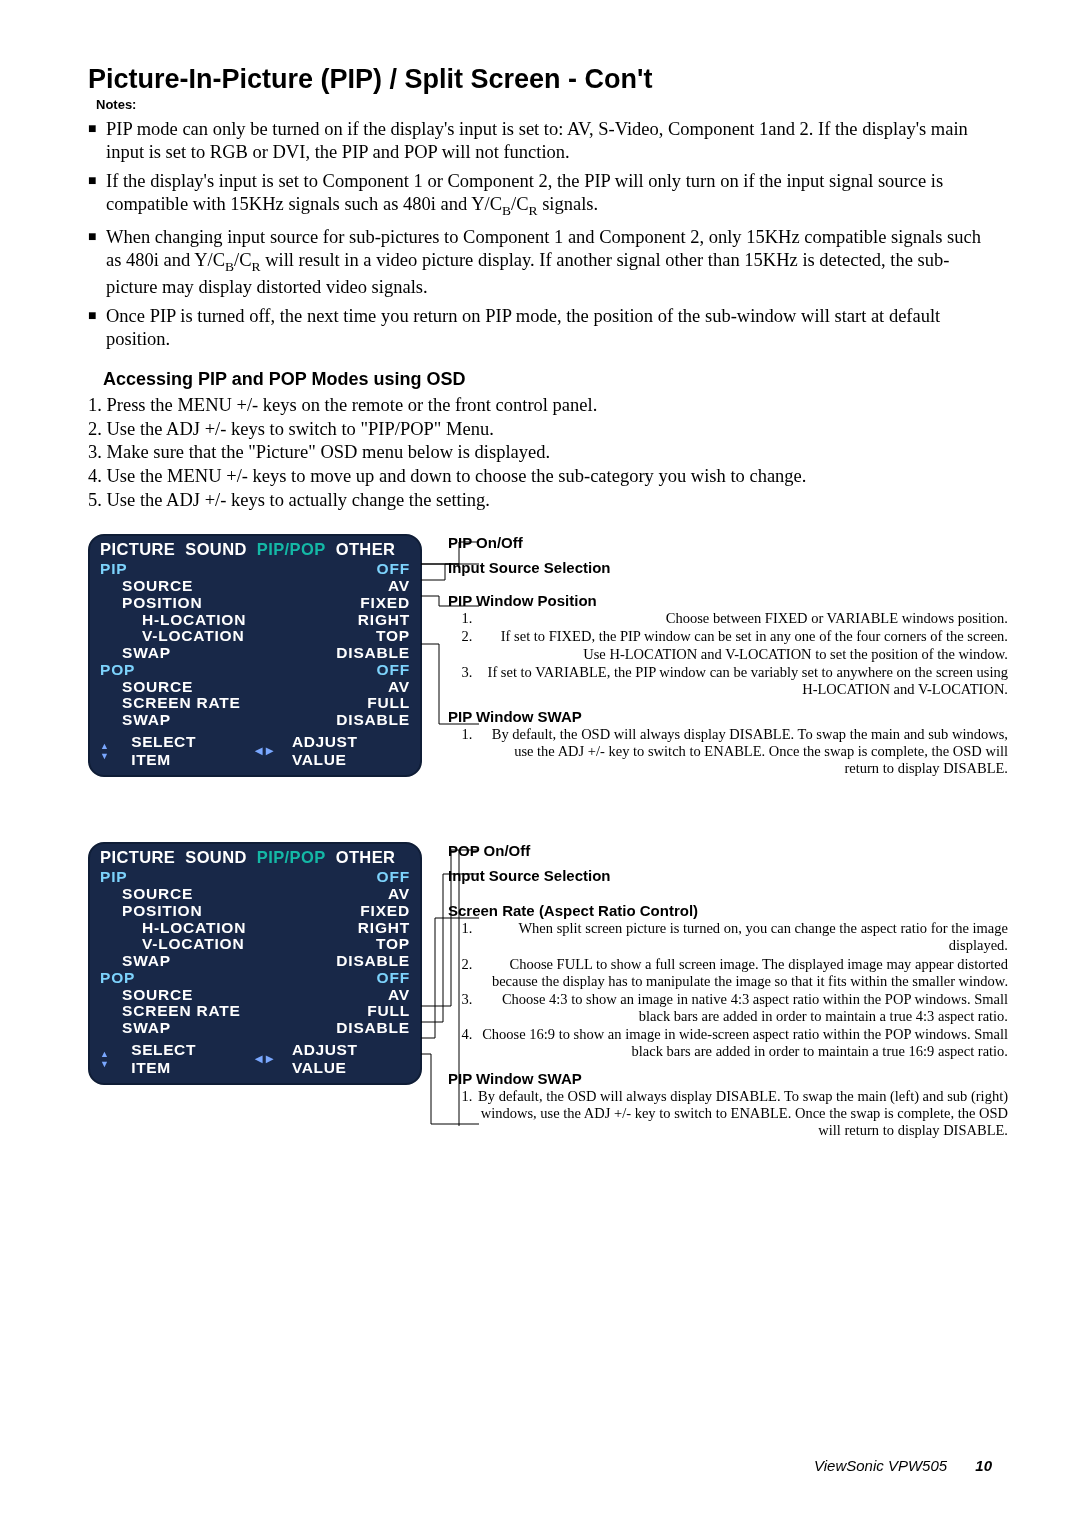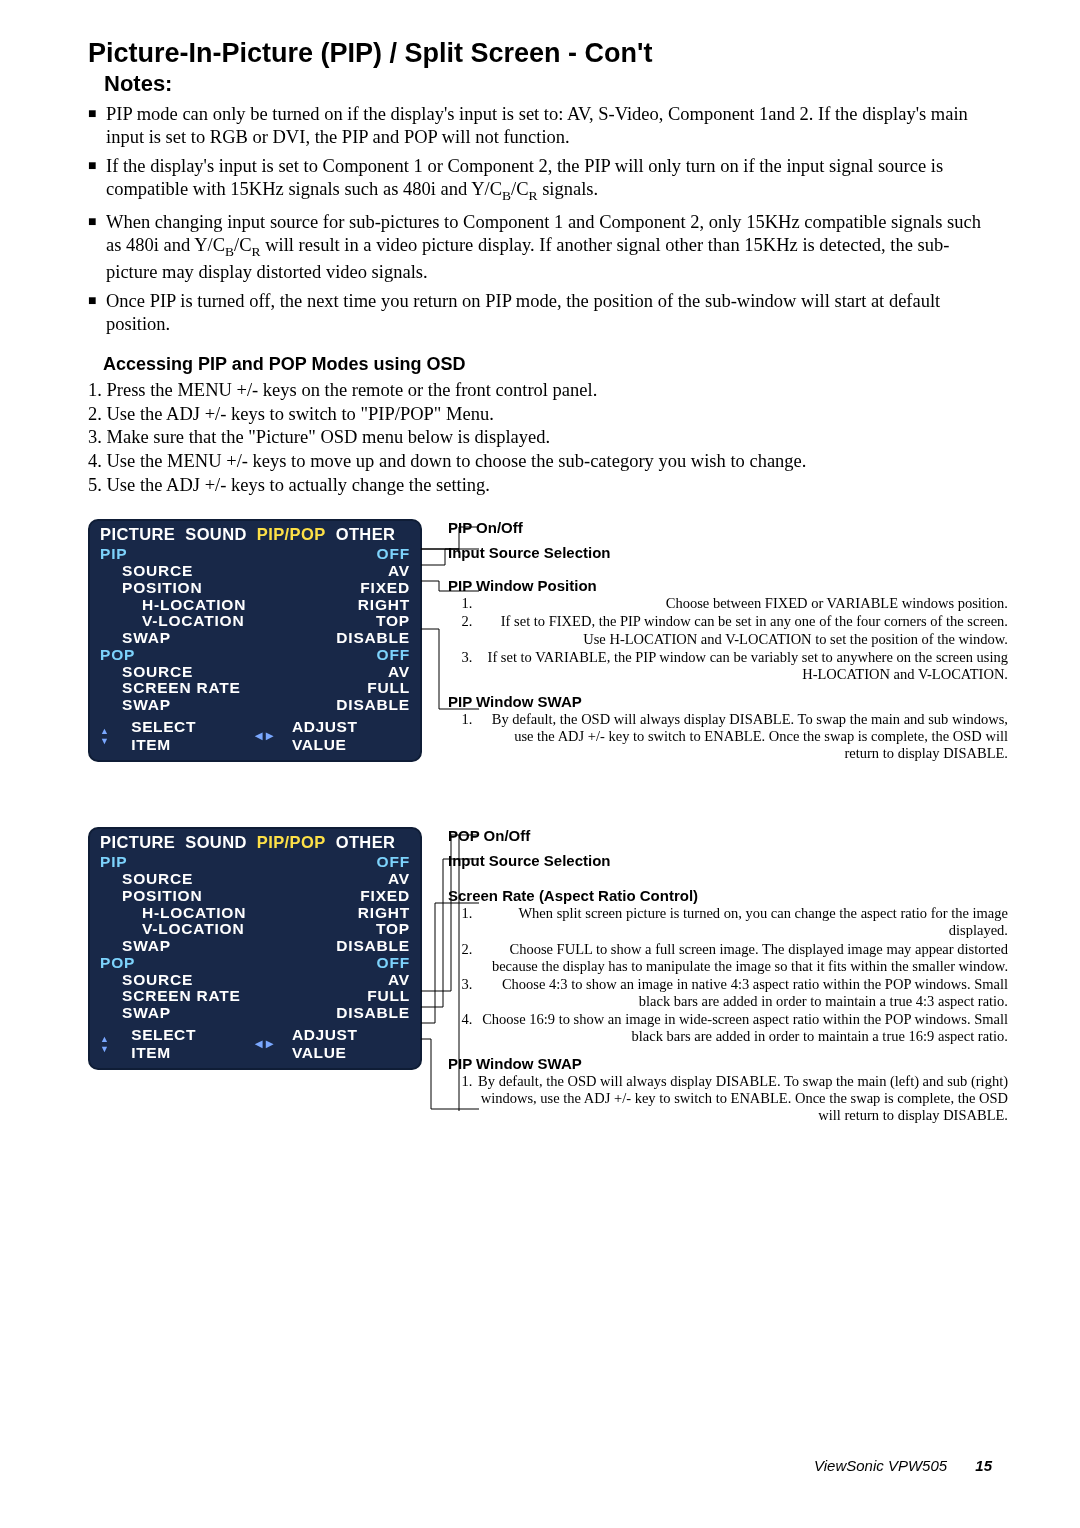--- a/index.html
+++ b/index.html
@@ -7,33 +7,33 @@
     padding: 0;
     background: #fff;
     font-family: "Times New Roman", Times, serif;
     color: #000;
   }
   .page {
     width: 1080px;
     height: 1528px;
     position: relative;
     box-sizing: border-box;
-    padding: 38px 88px 0 88px;
+    padding: 64px 88px 0 88px;
   }
   h1 {
     font-family: Arial, Helvetica, sans-serif;
     font-weight: bold;
     font-size: 27px;
     margin: 0 0 2px 0;
   }
   .subhead {
     font-family: Arial, Helvetica, sans-serif;
     font-weight: bold;
-    font-size: 22px;
-    margin: 0 0 6px 16px;
+    font-size: 13px;
+    margin: 0 0 6px 8px;
   }
   ul.notes {
     list-style: none;
     margin: 0 0 18px 0;
     padding: 0;
     font-size: 18.5px;
     line-height: 1.25;
   }
   ul.notes > li {
     position: relative;
@@ -69,36 +69,36 @@
   ol.steps li { padding-left: 0; }
 
   .diagram-block {
     position: relative;
     margin-bottom: 48px;
   }
   .osd {
     width: 334px;
     background: #182848;
     border: 2px solid #0f1d36;
-    border-radius: 10px;
+    border-radius: 16px;
     font-family: Arial, Helvetica, sans-serif;
     color: #fff;
     box-sizing: border-box;
     padding: 4px 10px 6px 10px;
     position: relative;
   }
   .osd-tabs {
     display: flex;
     gap: 10px;
     font-weight: bold;
     font-size: 16.5px;
     letter-spacing: 0.4px;
     margin-bottom: 2px;
   }
-  .osd-tabs .active { color: #fde047; }
+  .osd-tabs .active { color: #14b8a6; }
   .osd-row {
     display: flex;
     justify-content: space-between;
     font-weight: bold;
     font-size: 15.5px;
     line-height: 1.08;
     letter-spacing: 0.8px;
   }
   .osd-row.h { color: #7dd3fc; }
   .ind1 { padding-left: 22px; }
@@ -369,16 +369,16 @@
         <p class="co-title">PIP Window SWAP</p>
         <ol class="co-ol">
           <li>By default, the OSD will always display DISABLE.  To swap the main (left) and sub (right) windows, use the ADJ +/- key to switch to ENABLE.  Once the swap is complete, the OSD will return to display DISABLE.</li>
         </ol>
       </div>
     </div>
   </div>
 
   <div class="footer">
     <span class="prod">ViewSonic  VPW505</span>
-    <span class="pg">15</span>
+    <span class="pg">10</span>
   </div>
 
 </div>
 
 </body></html>

